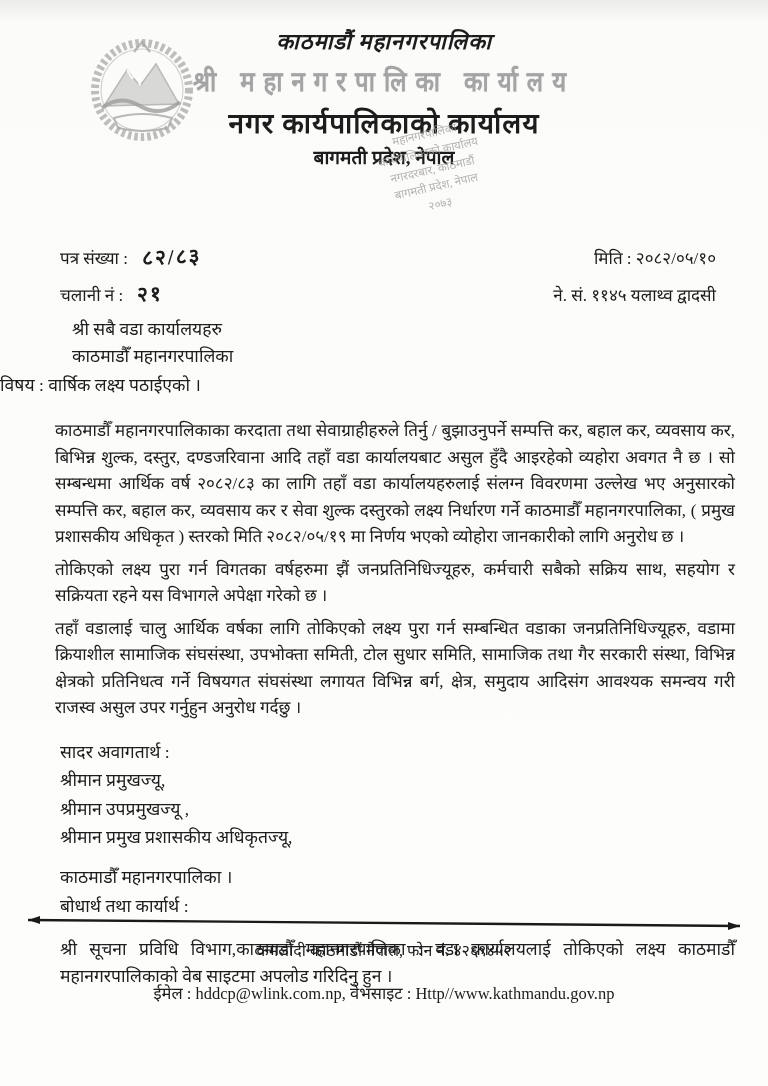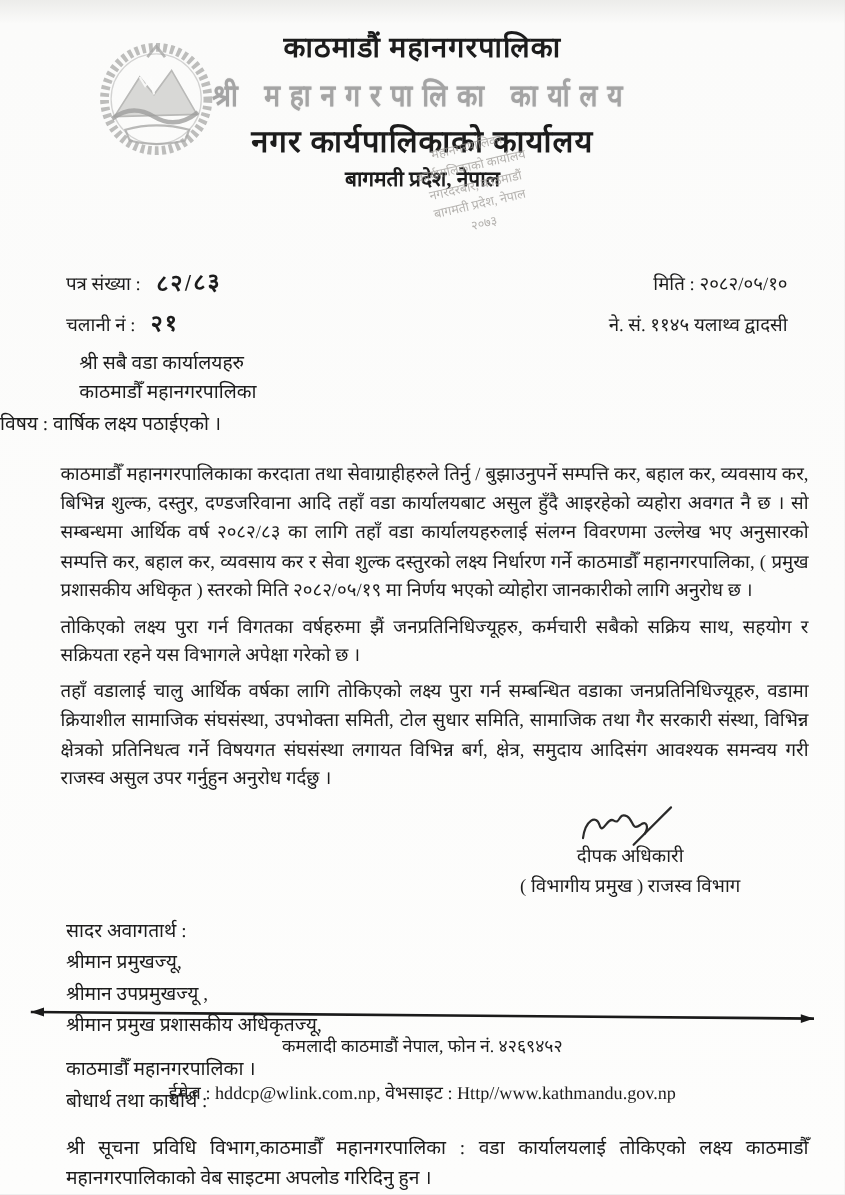--- a/index.html
+++ b/index.html
@@ -8,21 +8,21 @@
     width:768px;height:1086px;
     margin:0 auto;
     background:linear-gradient(180deg,#ececea 0%,#fbfbfa 2%,#fdfdfc 100%);
     font-family:"Liberation Serif", serif;
     color:#1c1c1c;
     overflow:hidden;
   }
   
   .header{position:relative;padding-top:30px;text-align:center;height:178px;}
   .emblem{position:absolute;left:82px;top:34px;width:120px;height:122px;opacity:.85;}
-  .org-name{font-size:26px;font-weight:bold;letter-spacing:1px;line-height:1.1;}
+  .org-name{font-size:22px;font-weight:bold;letter-spacing:1px;line-height:1.1;font-style:italic;}
   .ranjana{
     margin-top:10px;font-size:24px;font-weight:bold;color:#8f8f8f;
     letter-spacing:9px;transform:scaleY(1.15);opacity:.8;
     text-shadow:0 0 1px #bdbdbd;
   }
   .office-name{margin-top:6px;font-size:28px;font-weight:bold;letter-spacing:1px;}
   .province{margin-top:3px;font-size:19px;font-weight:bold;}
   .stamp{
     position:absolute;left:330px;top:148px;width:190px;
     transform:rotate(-13deg);transform-origin:left top;
@@ -111,30 +111,20 @@
   </div>
 
   <div class="subject">विषय : वार्षिक लक्ष्य  पठाईएको ।</div>
 
   <div class="body-text">
     <p>काठमाडौँ महानगरपालिकाका करदाता तथा सेवाग्राहीहरुले तिर्नु / बुझाउनुपर्ने  सम्पत्ति कर, बहाल कर, व्यवसाय कर, बिभिन्न शुल्क, दस्तुर, दण्डजरिवाना आदि तहाँ वडा कार्यालयबाट असुल हुँदै आइरहेको व्यहोरा अवगत नै छ । सो सम्बन्धमा आर्थिक वर्ष २०८२/८३ का लागि तहाँ वडा कार्यालयहरुलाई संलग्न विवरणमा उल्लेख भए अनुसारको सम्पत्ति कर, बहाल कर, व्यवसाय कर र सेवा शुल्क दस्तुरको लक्ष्य निर्धारण गर्ने  काठमाडौँ महानगरपालिका, ( प्रमुख प्रशासकीय अधिकृत ) स्तरको मिति २०८२/०५/१९ मा निर्णय भएको व्योहोरा जानकारीको लागि अनुरोध छ ।</p>
     <p>तोकिएको लक्ष्य पुरा गर्न विगतका वर्षहरुमा झैं जनप्रतिनिधिज्यूहरु, कर्मचारी सबैको सक्रिय साथ, सहयोग र सक्रियता रहने यस विभागले अपेक्षा गरेको छ ।</p>
     <p>तहाँ वडालाई चालु आर्थिक वर्षका लागि तोकिएको लक्ष्य पुरा गर्न सम्बन्धित वडाका जनप्रतिनिधिज्यूहरु, वडामा क्रियाशील सामाजिक संघसंस्था, उपभोक्ता समिती, टोल सुधार समिति, सामाजिक तथा गैर सरकारी संस्था, विभिन्न क्षेत्रको प्रतिनिधत्व गर्ने विषयगत संघसंस्था लगायत विभिन्न बर्ग, क्षेत्र, समुदाय आदिसंग आवश्यक समन्वय गरी राजस्व असुल उपर गर्नुहुन अनुरोध गर्दछु ।</p>
   </div>
 
-  <div class="sig-block">
-    <div class="sig-inner">
-      <svg class="sig-svg" width="110" height="44" viewBox="0 0 110 44" aria-hidden="true">
-        <path d="M12 34 C14 18 24 12 27 22 C30 32 34 14 40 18 C46 22 44 10 52 14 C58 17 56 28 64 22 C70 17 72 24 68 30" fill="none" stroke="#2a2a2a" stroke-width="2" stroke-linecap="round"></path>
-        <path d="M58 40 L92 6" fill="none" stroke="#2a2a2a" stroke-width="2" stroke-linecap="round"></path>
-      </svg>
-      <div class="sig-name">दीपक अधिकारी</div>
-      <div class="sig-title">( विभागीय प्रमुख ) राजस्व विभाग</div>
-    </div>
-  </div>
 
   <div class="cc">
     <div>सादर अवागतार्थ :</div>
     <div>श्रीमान प्रमुखज्यू,</div>
     <div>श्रीमान  उपप्रमुखज्यू ,</div>
     <div>श्रीमान  प्रमुख प्रशासकीय अधिकृतज्यू,</div>
     <div class="gap"></div>
     <div>काठमाडौँ महानगरपालिका ।</div>
     <div>बोधार्थ तथा कार्यार्थ :</div>
     <div class="cc-note">श्री सूचना प्रविधि विभाग,काठमाडौँ महानगरपालिका : वडा कार्यालयलाई तोकिएको लक्ष्य काठमाडौँ महानगरपालिकाको वेब साइटमा अपलोड गरिदिनु हुन ।</div>

